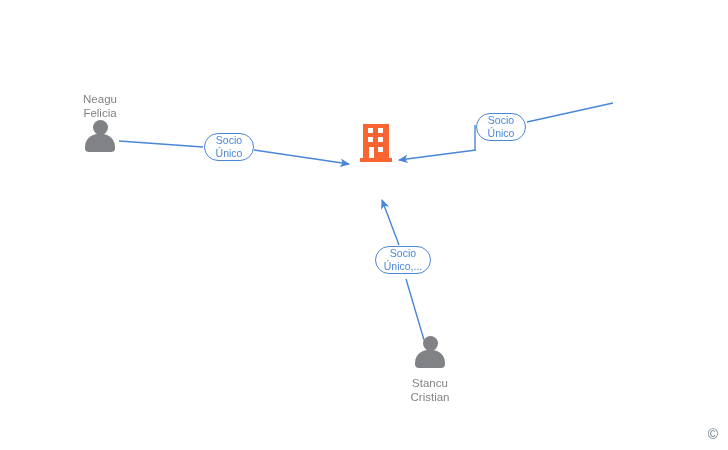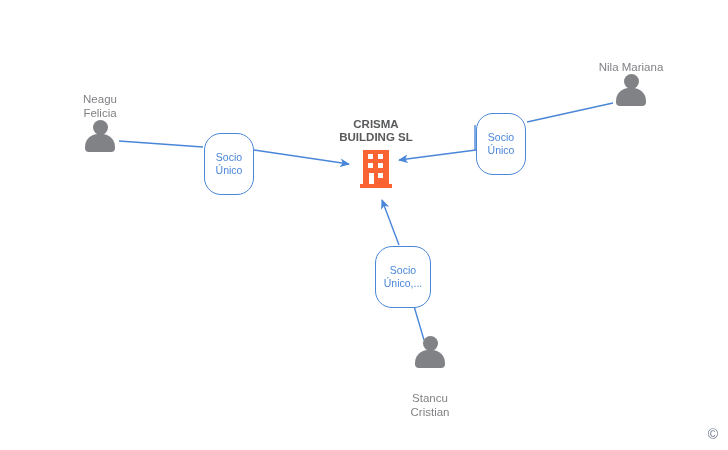--- a/index.html
+++ b/index.html
@@ -115,21 +115,21 @@
   
   .rel-box {
     position: absolute;
     border: 1px solid #4a86d8;
     border-radius: 17px;
     background: #ffffff;
     color: #4a86d8;
     font-size: 10.5px;
     line-height: 13px;
     text-align: center;
-    padding: 17px 5px;
+    padding: 0 5px;
     white-space: pre-line;
     box-sizing: border-box;
   }
 
   
   .watermark {
     position: absolute;
     right: 10px;
     bottom: 8px;
     display: flex;
@@ -169,22 +169,20 @@
 
     <line x1="613" y1="103" x2="527" y2="122" stroke="#4a86d8" stroke-width="1.4"></line>
     <line x1="475" y1="125" x2="475" y2="150" stroke="#4a86d8" stroke-width="1.4"></line>
     <line x1="476" y1="150" x2="399" y2="160" stroke="#4a86d8" stroke-width="1.4" marker-end="url(#arrow)"></line>
 
     <line x1="424" y1="340" x2="406" y2="279" stroke="#4a86d8" stroke-width="1.4"></line>
     <line x1="399" y1="245" x2="382" y2="200" stroke="#4a86d8" stroke-width="1.4" marker-end="url(#arrow)"></line>
   </svg>
 
   <div class="company" style="left:301px; top:118px;">
-    <div class="company-label">CRISMA
-BUILDING SL</div>
     <div class="building">
       <div class="tower"></div>
       <div class="win" style="left:8px;  top:4px;"></div>
       <div class="win" style="left:18px; top:4px;"></div>
       <div class="win" style="left:8px;  top:13px;"></div>
       <div class="win" style="left:18px; top:13px;"></div>
       <div class="win" style="left:18px; top:23px;"></div>
       <div class="door"></div>
       <div class="base"></div>
     </div>
@@ -192,34 +190,27 @@
 
   <div class="person" style="left:40px; top:92px;">
     <div class="person-label">Neagu
 Felicia</div>
     <div class="person-icon">
       <div class="head"></div>
       <div class="body"></div>
     </div>
   </div>
 
-  <div class="person" style="left:571px; top:60px;">
-    <div class="person-label">Nila Mariana</div>
-    <div class="person-icon">
-      <div class="head"></div>
-      <div class="body"></div>
-    </div>
-  </div>
 
   <div class="person" style="left:370px; top:336px;">
     <div class="person-icon">
       <div class="head"></div>
       <div class="body"></div>
     </div>
-    <div class="person-label" style="margin-top:23px;">Stancu
+    <div class="person-label" style="margin-top:8px;">Stancu
 Cristian</div>
   </div>
 
   <div class="rel-box" style="left:204px; top:133px; width:50px;">Socio
 Único</div>
 
   <div class="rel-box" style="left:476px; top:113px; width:50px;">Socio
 Único</div>
 
   <div class="rel-box" style="left:375px; top:246px; width:56px;">Socio

